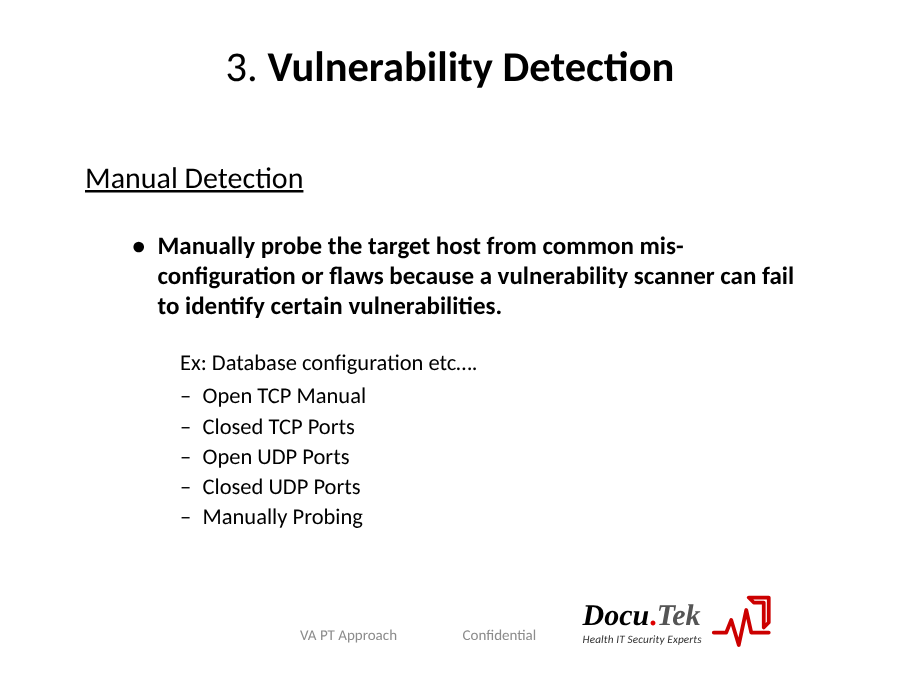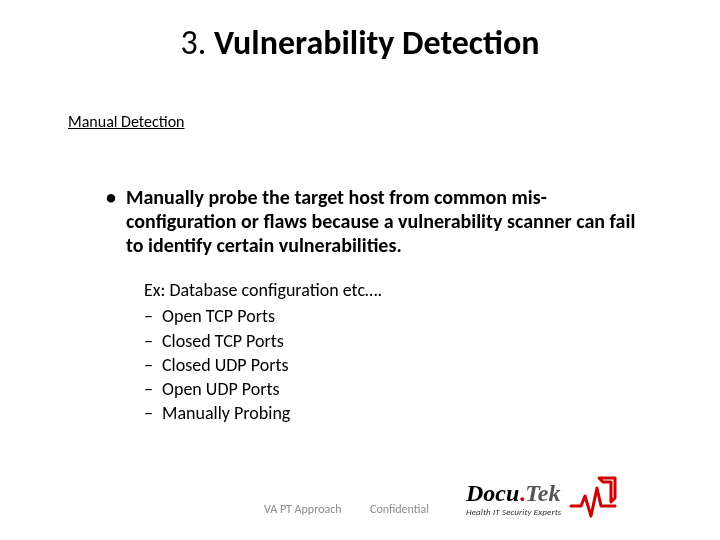--- a/index.html
+++ b/index.html
@@ -13,34 +13,34 @@
     overflow: hidden;
   }
   .slide {
     position: relative;
     width: 720px;
     height: 540px;
     box-sizing: border-box;
   }
   .title {
     position: absolute;
-    top: 22px;
+    top: 34px;
     left: 0;
     width: 720px;
     text-align: center;
     font-size: 34px;
     color: #000;
   }
   .title .num { font-weight: 400; }
   .title .txt { font-weight: 700; }
   .subheading {
     position: absolute;
-    top: 112px;
+    top: 128px;
     left: 68px;
-    font-size: 16px;
+    font-size: 24px;
     font-weight: 400;
     text-decoration: underline;
     color: #000;
   }
   .body {
     position: absolute;
     top: 185px;
     left: 106px;
     width: 540px;
     font-size: 20px;
@@ -88,21 +88,21 @@
     left: 0;
     width: 720px;
     height: 40px;
   }
   .foot-left, .foot-mid {
     font-size: 12px;
     color: #8c8c8c;
     position: absolute;
     bottom: 6px;
   }
-  .foot-left { left: 264px; text-align: right; }
+  .foot-left { left: 240px; text-align: right; }
   .foot-mid  { left: 370px; }
   .logo {
     position: absolute;
     right: 34px;
     bottom: 0;
     width: 220px;
     height: 46px;
   }
   .logo-row { display: flex; align-items: center; gap: 8px; }
   .logo-text {
@@ -140,24 +140,24 @@
 
   <div class="subheading">Manual Detection</div>
 
   <div class="body">
     <div class="bullet">Manually probe the target host from common mis-configuration or flaws because a vulnerability scanner can fail to identify certain vulnerabilities.</div>
   </div>
 
   <div class="sub">
     <div>Ex: Database configuration etc….</div>
     <ul class="dashlist">
-      <li>Open TCP Ports</li>
+      <li>Open TCP Manual</li>
       <li>Closed TCP Ports</li>
+      <li>Open UDP Ports</li>
       <li>Closed UDP Ports</li>
-      <li>Open UDP Ports</li>
       <li>Manually Probing</li>
     </ul>
   </div>
 
   <div class="footer">
     <div class="foot-left">VA PT Approach</div>
     <div class="foot-mid">Confidential</div>
 
     <div class="logo">
       <div class="logo-row">

